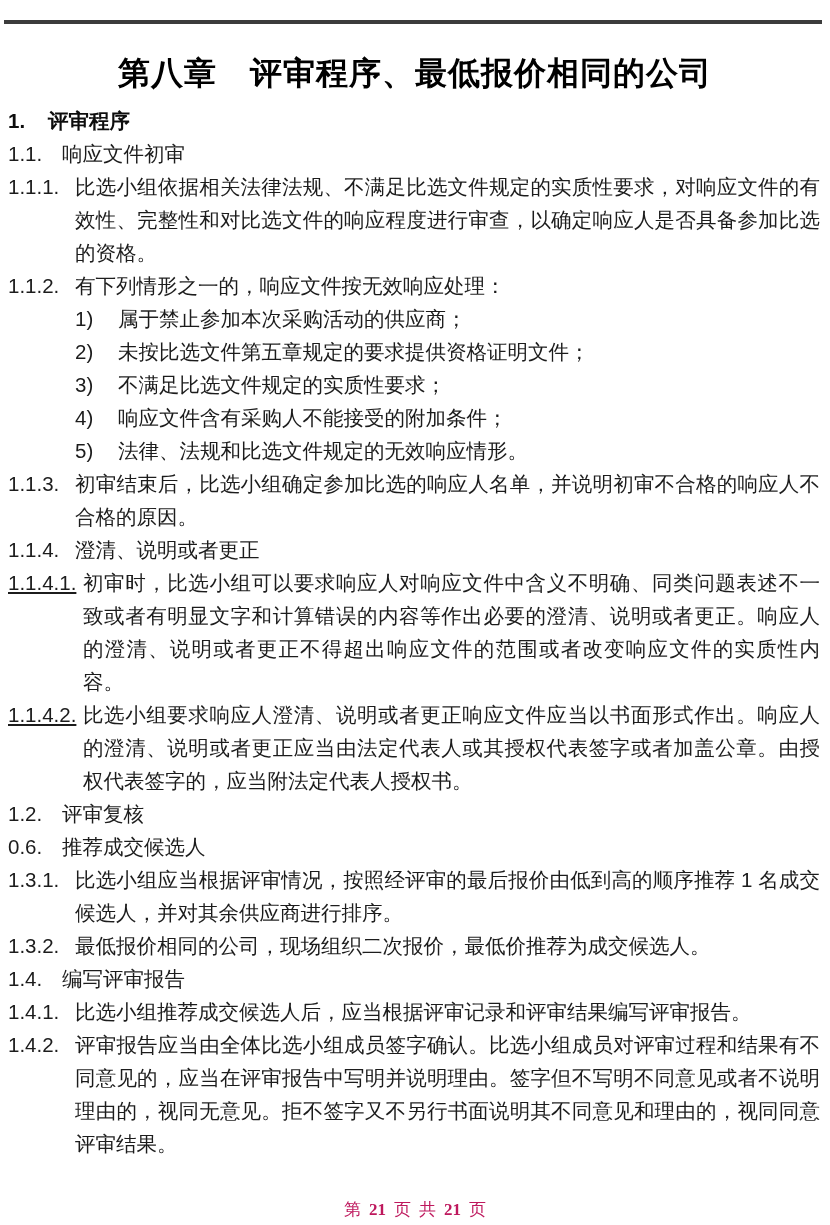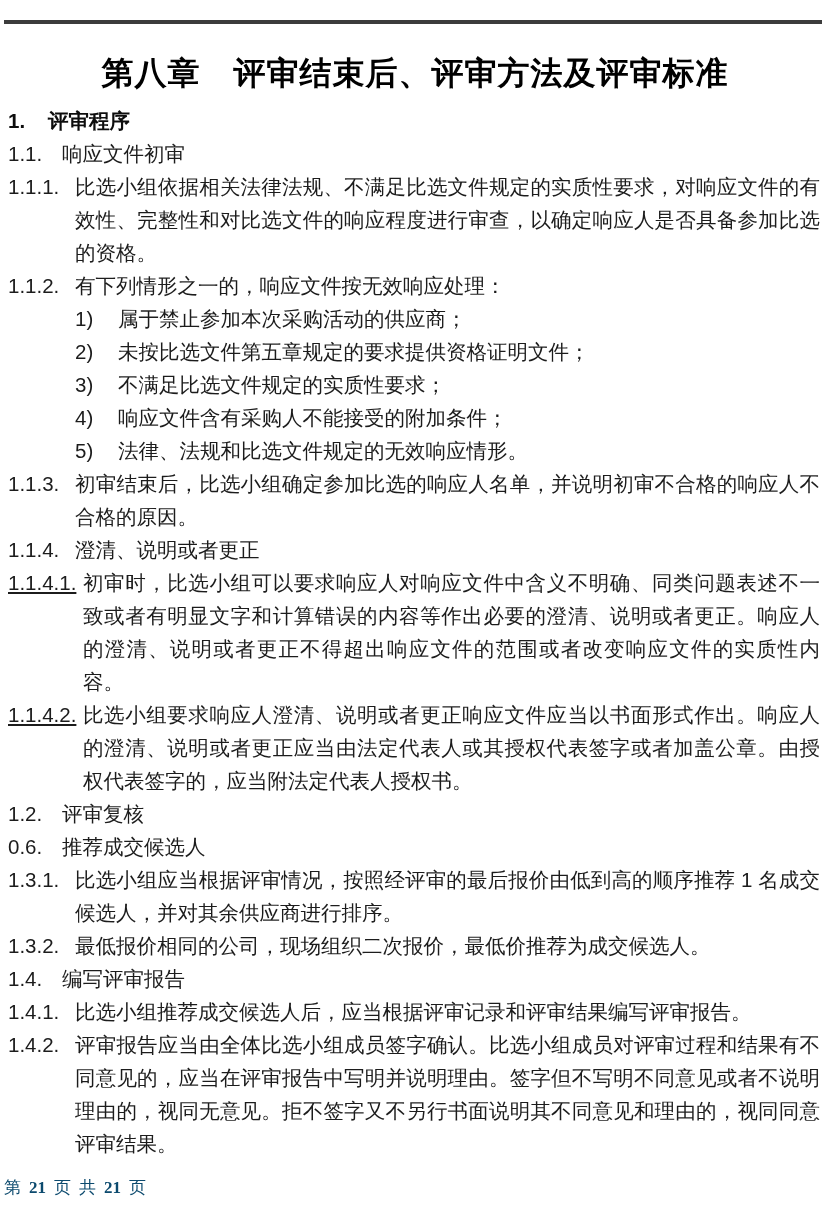--- a/index.html
+++ b/index.html
@@ -56,39 +56,39 @@
   }
   .item.l1 .num  { width: 40px; }
   .item.l2 .num  { width: 54px; }
   .item.l3 .num  { width: 67px; }
   .item.l4 .num  { width: 75px; text-decoration: underline; }
   .item.list     { margin-left: 67px; }
   .item.list .num{ width: 43px; }
   .item.bold { font-weight: 700; color: #0d0d0d; }
   .footer {
     position: absolute;
-    left: 0; bottom: 26px;
+    left: 0; bottom: 4px;
     width: 100%;
-    text-align: left;
+    text-align: center;
     font-family: "Liberation Serif", serif;
     font-size: 17px;
-    color: #0c4a6e;
+    color: #be185d;
   }
   .footer span { margin: 0 4px; }
   .footer span.pagenum {
     font-weight: 700;
     font-family: "Liberation Serif", serif;
   }
 </style>
 </head>
 <body>
 
 <div class="page">
   <div class="top-rule"></div>
-  <h1 class="title">第八章　评审结束后、评审方法及评审标准</h1>
+  <h1 class="title">第八章　评审程序、最低报价相同的公司</h1>
   <div class="content">
       <div class="item l1 bold">
         <span class="num">1.</span>
         <div class="txt">评审程序</div>
       </div>
       <div class="item l2">
         <span class="num">1.1.</span>
         <div class="txt">响应文件初审</div>
       </div>
       <div class="item l3">

